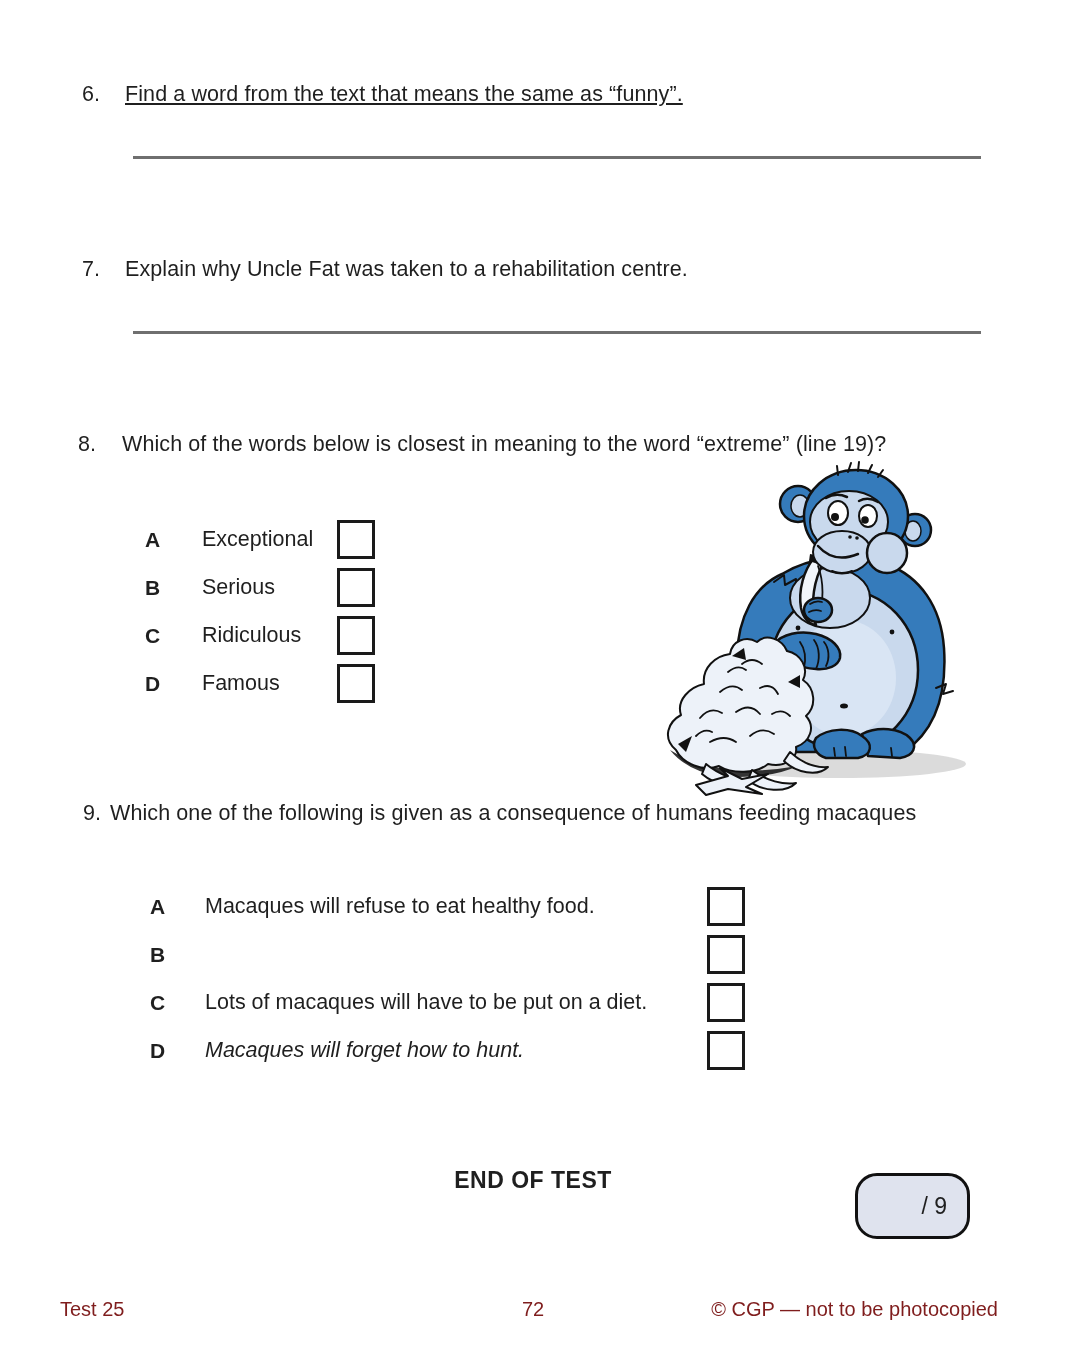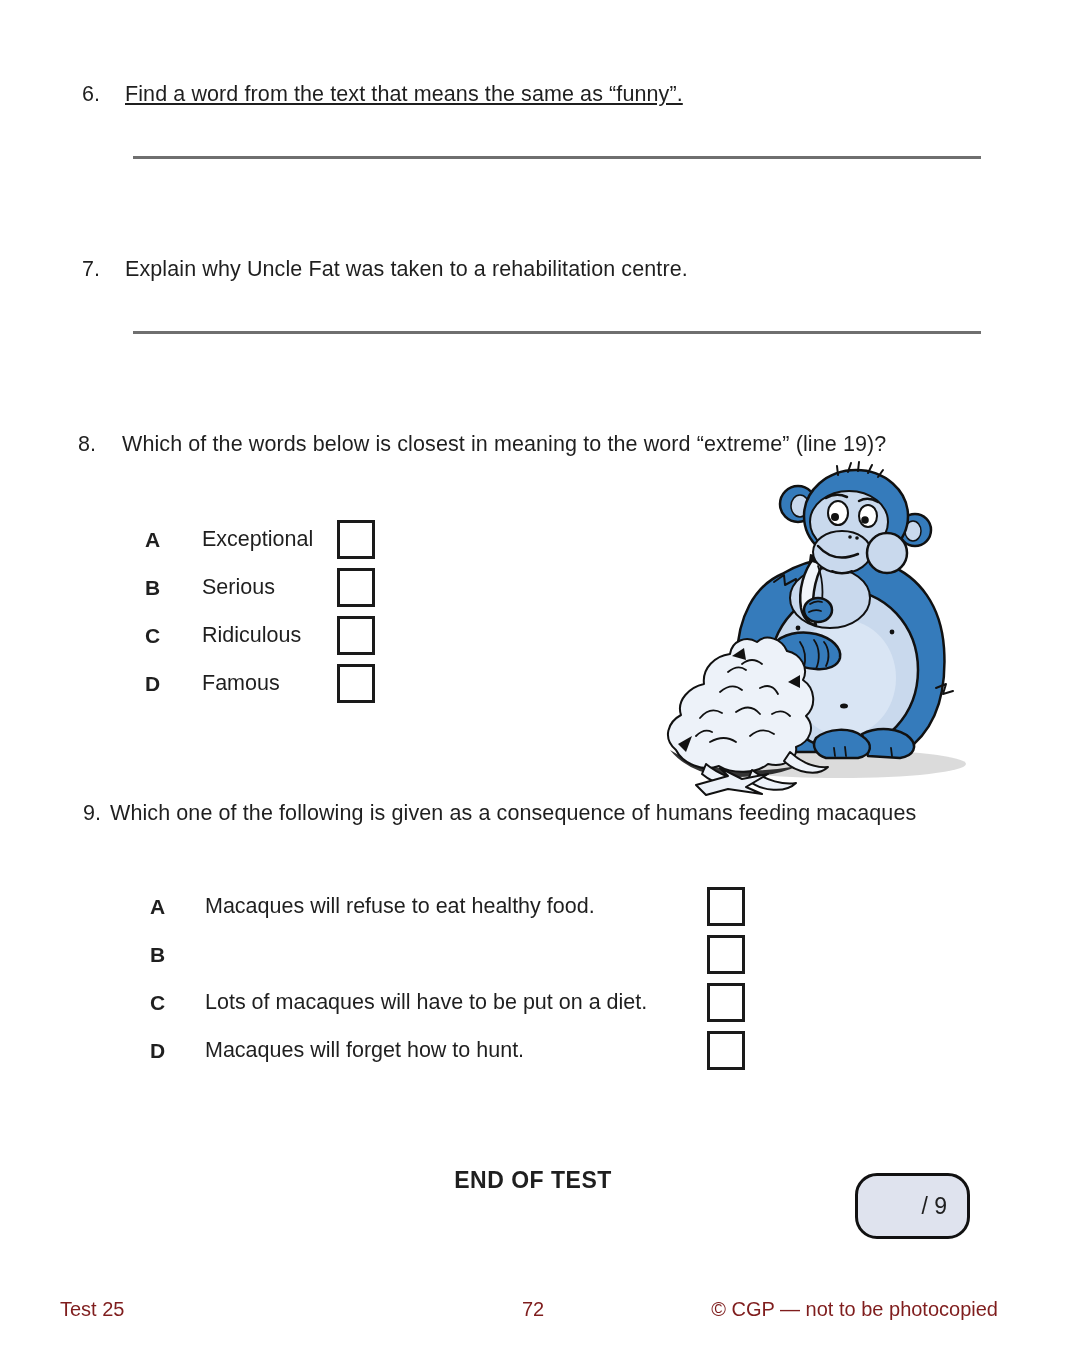--- a/index.html
+++ b/index.html
@@ -153,21 +153,21 @@
   <div class="abs checkbox" style="left:707px; top:887px;"></div>
 
   <div class="abs opt-letter" style="left:150px; top:935px;">B</div>
   <div class="abs checkbox" style="left:707px; top:935px;"></div>
 
   <div class="abs opt-letter" style="left:150px; top:983px;">C</div>
   <div class="abs opt-label" style="left:205px; top:983px;">Lots of macaques will have to be put on a diet.</div>
   <div class="abs checkbox" style="left:707px; top:983px;"></div>
 
   <div class="abs opt-letter" style="left:150px; top:1031px;">D</div>
-  <div class="abs opt-label" style="left:205px; top:1031px;">Macaques will forget how to hunt.</div>
+  <div class="abs opt-label" style="left:205px; top:1031px;font-style:italic;">Macaques will forget how to hunt.</div>
   <div class="abs checkbox" style="left:707px; top:1031px;"></div>
 
   <div class="abs end-of-test" style="top:1167px;">END OF TEST</div>
 
   <div class="abs score-box" style="left:855px; top:1173px;">
     <span>/ 9</span>
   </div>
 
   <div class="abs footer-text" style="left:60px; top:1298px;">Test 25</div>
   <div class="abs footer-text" style="left:50%; top:1298px; transform:translateX(-50%);">72</div>

